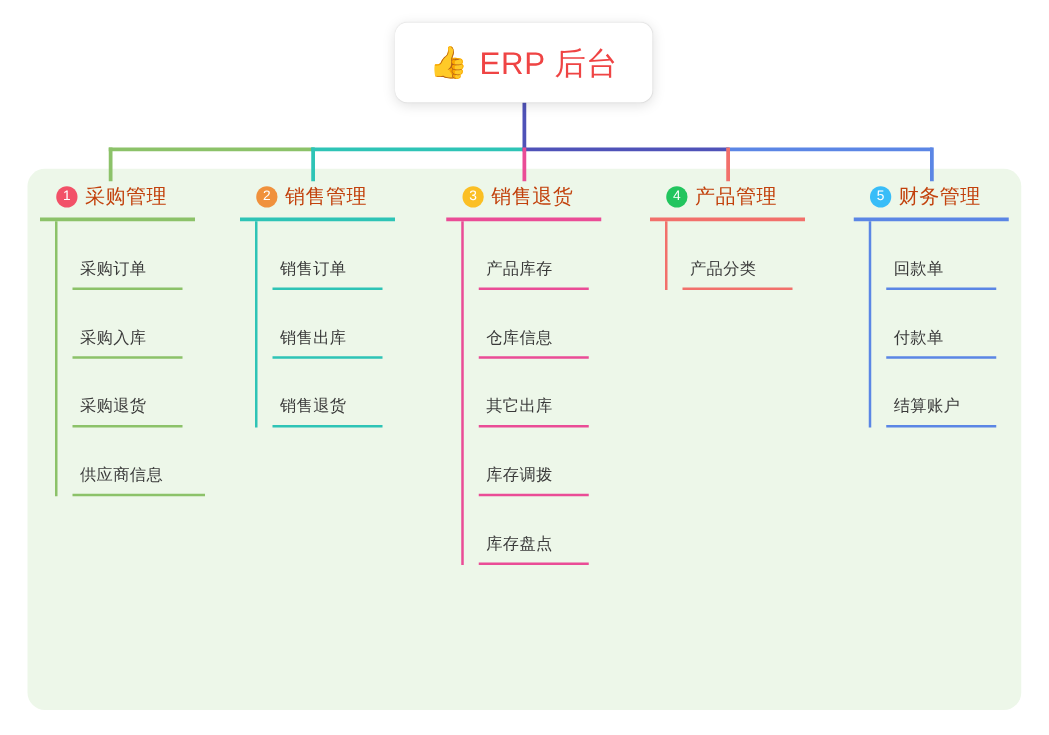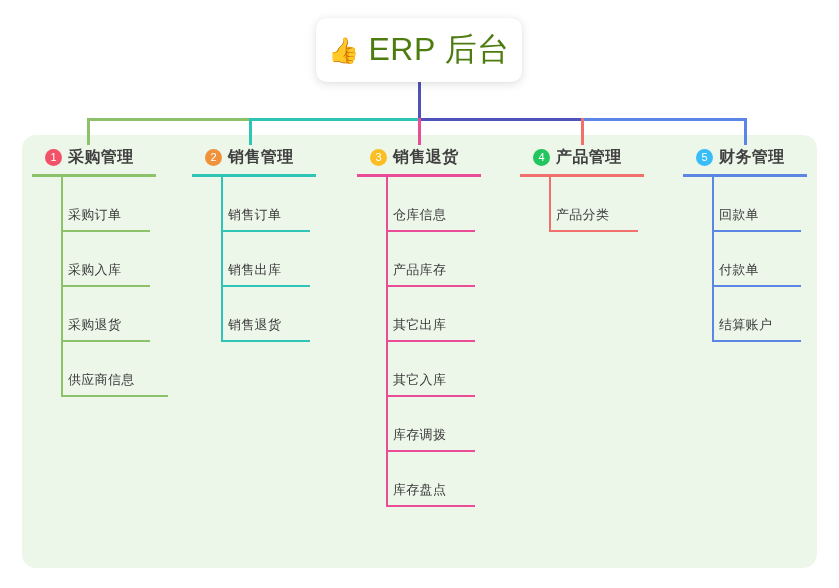--- a/index.html
+++ b/index.html
@@ -31,24 +31,24 @@
     justify-content: center;
     gap: 9px;
     z-index: 5;
   }
   #title-card .thumb {
     font-size: 25px;
     line-height: 1;
     color: #f5c343;
   }
   #title-card .ttl {
-    font-size: 32px;
+    font-size: 25px;
     font-weight: 400;
     letter-spacing: 0.5px;
-    color: #4d7c0f;
+    color: #ef4444;
     white-space: nowrap;
   }
 
   
   .conn {
     position: absolute;
     z-index: 2;
   }
 
   
@@ -84,33 +84,32 @@
     border-radius: 50%;
     color: #ffffff;
     font-size: 11px;
     line-height: 17px;
     text-align: center;
     flex: 0 0 auto;
     font-weight: 400;
   }
   .col-title {
     font-size: 16px;
-    color: #404040;
+    color: #c2410c;
     letter-spacing: 0.4px;
-    font-weight: bold;
   }
   .col-rule {
     height: 3px;
     margin-top: 6px;
     width: 124px;
   }
   .col-body {
     position: relative;
-    margin-left: 29px;
-    padding-left: 1px;
+    margin-left: 12px;
+    padding-left: 14px;
   }
   .spine {
     position: absolute;
     left: 0;
     top: 0;
     bottom: 0;
     width: 2px;
   }
   .leaf {
     height: 55px;
@@ -208,33 +207,29 @@
     </div>
     <div class="column" style="left: 357px;">
       <div class="col-head">
         <span class="badge" style="background: rgb(251, 191, 36);">3</span>
         <span class="col-title">销售退货</span>
       </div>
       <div class="col-rule" style="background: rgb(234, 76, 150);"></div>
       <div class="col-body">
         <div class="spine" style="background: rgb(234, 76, 150);"></div>
         <div class="leaf">
+          <div class="leaf-text">产品库存</div>
+          <div class="leaf-rule" style="background: rgb(234, 76, 150);"></div>
+        </div>
+        <div class="leaf">
           <div class="leaf-text">仓库信息</div>
           <div class="leaf-rule" style="background: rgb(234, 76, 150);"></div>
         </div>
         <div class="leaf">
-          <div class="leaf-text">产品库存</div>
-          <div class="leaf-rule" style="background: rgb(234, 76, 150);"></div>
-        </div>
-        <div class="leaf">
           <div class="leaf-text">其它出库</div>
-          <div class="leaf-rule" style="background: rgb(234, 76, 150);"></div>
-        </div>
-        <div class="leaf">
-          <div class="leaf-text">其它入库</div>
           <div class="leaf-rule" style="background: rgb(234, 76, 150);"></div>
         </div>
         <div class="leaf">
           <div class="leaf-text">库存调拨</div>
           <div class="leaf-rule" style="background: rgb(234, 76, 150);"></div>
         </div>
         <div class="leaf">
           <div class="leaf-text">库存盘点</div>
           <div class="leaf-rule" style="background: rgb(234, 76, 150);"></div>
         </div>

